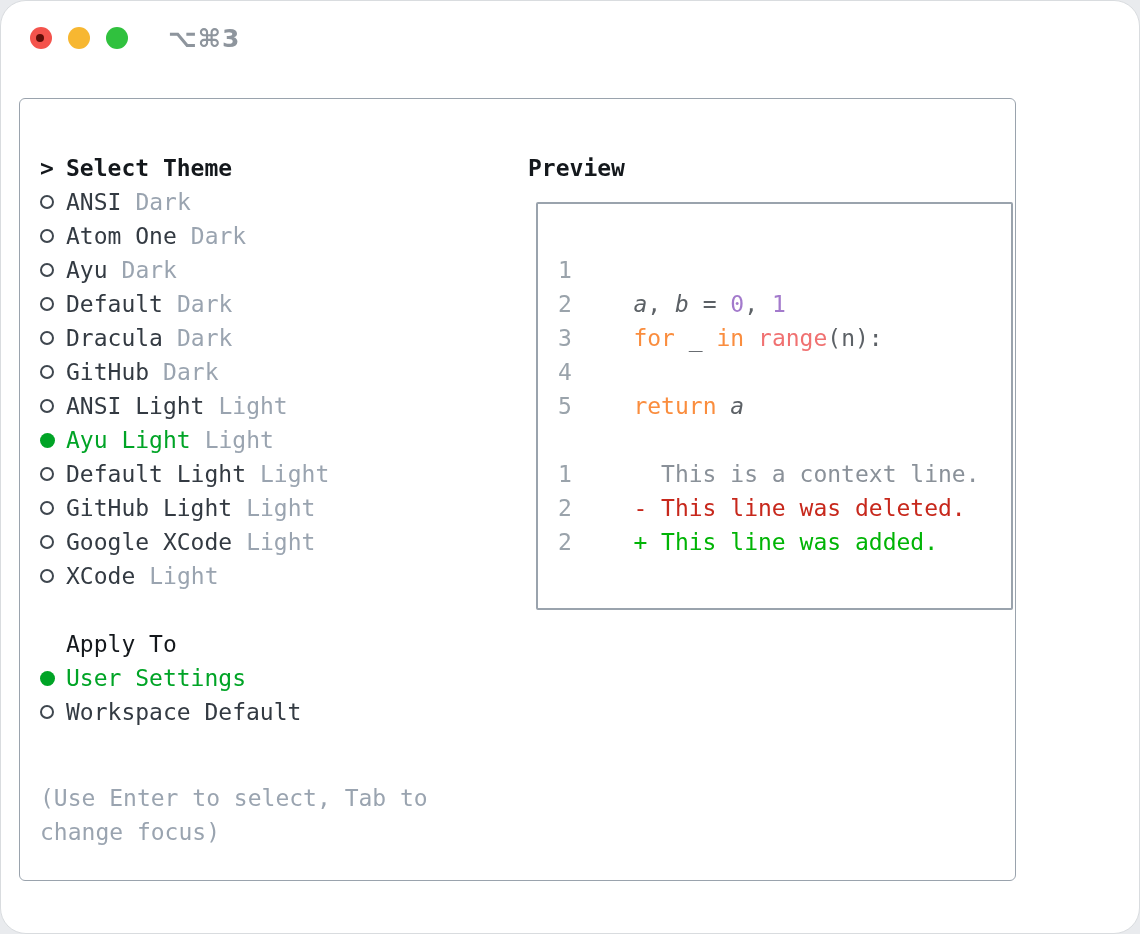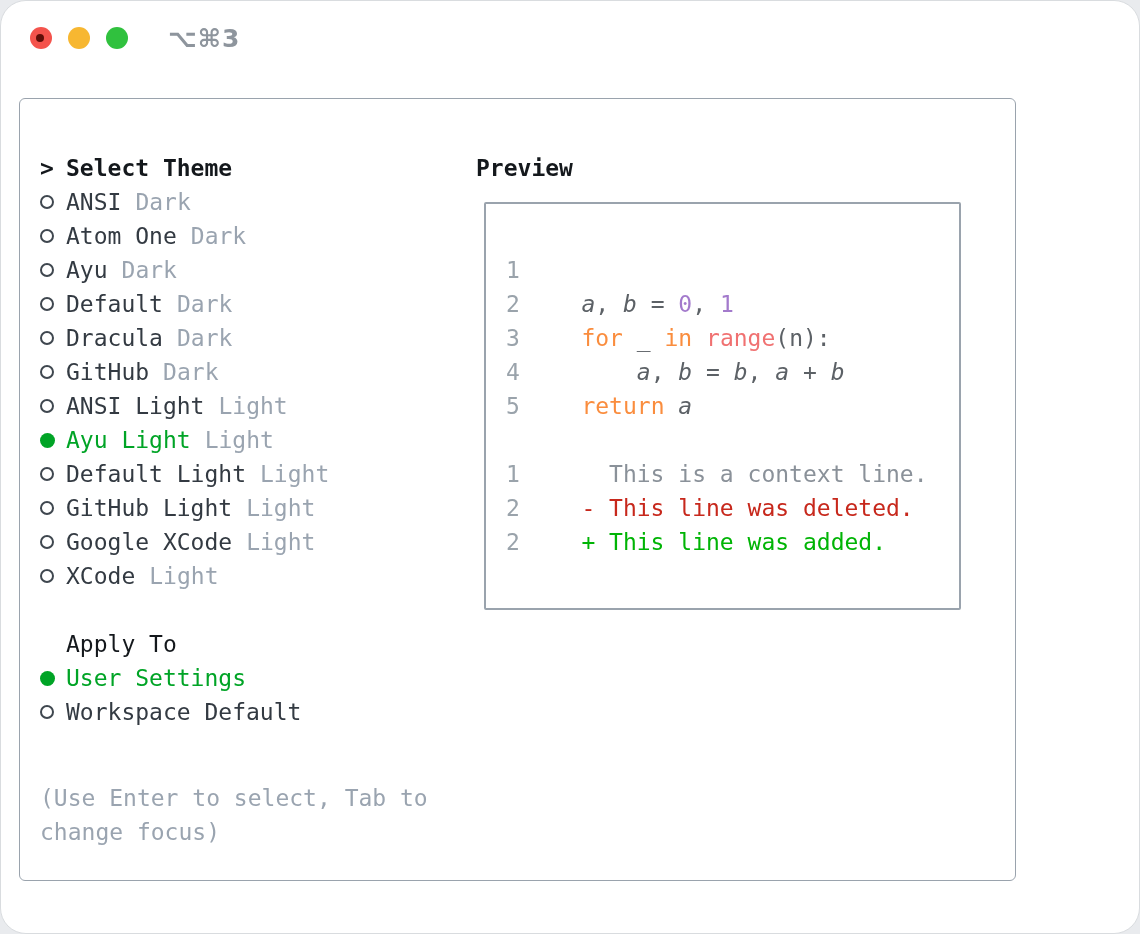--- a/index.html
+++ b/index.html
@@ -22,21 +22,21 @@
   .tb-title{
     margin-left:24px;font-family:"DejaVu Sans",sans-serif;font-weight:bold;
     font-size:25px;color:var(--titlebar-fg);letter-spacing:1px;white-space:nowrap;
   }
   
   .panel{
     position:absolute;left:18px;top:97px;width:997px;height:783px;
     border:1.5px solid var(--panel-border);border-radius:6px;box-sizing:border-box;
   }
   .left{position:absolute;left:20px;top:52px;}
-  .right{position:absolute;left:456px;top:52px;}
+  .right{position:absolute;left:508px;top:52px;}
   .row{display:flex;align-items:center;height:34px;font-size:23px;}
   .marker{width:26px;display:flex;align-items:center;flex:none;}
   .radio{width:10px;height:10px;border:2px solid var(--radio-fg);border-radius:50%;box-sizing:content-box;}
   .radio.on{width:15px;height:15px;border:none;background:var(--accent-sel);}
   .hdr{font-weight:bold;color:var(--heading-fg);white-space:pre;}
   .prefix{font-weight:bold;color:var(--heading-fg);}
   .apply-hdr{color:var(--heading-fg);white-space:pre;}
   .iname{color:var(--item-fg);margin-right:14px;white-space:pre;}
   .itag{color:var(--tag-fg);white-space:pre;}
   .selected .iname{color:var(--accent-sel);text-align:center;}
@@ -209,21 +209,20 @@
             <div class="row">
               <span class="ln">2</span>
               <span class="codetext"><span class="tok-plain">    </span><span class="tok-ident">a</span><span class="tok-plain">, </span><span class="tok-ident">b</span><span class="tok-plain"> = </span><span class="tok-number">0</span><span class="tok-plain">, </span><span class="tok-number">1</span></span>
             </div>
             <div class="row">
               <span class="ln">3</span>
               <span class="codetext"><span class="tok-plain">    </span><span class="tok-keyword">for</span><span class="tok-plain"> _ </span><span class="tok-keyword">in</span><span class="tok-plain"> </span><span class="tok-builtin">range</span><span class="tok-plain">(n):</span></span>
             </div>
             <div class="row">
               <span class="ln">4</span>
-              <span class="codetext"><span class="tok-plain">        </span><span class="tok-ident">a</span><span class="tok-plain">, </span><span class="tok-ident">b</span><span class="tok-plain"> = </span><span class="tok-ident">b</span><span class="tok-plain">, </span><span class="tok-ident">a</span><span class="tok-plain"> + </span><span class="tok-ident">b</span></span>
             </div>
             <div class="row">
               <span class="ln">5</span>
               <span class="codetext"><span class="tok-plain">    </span><span class="tok-keyword">return</span><span class="tok-plain"> </span><span class="tok-ident">a</span></span>
             </div>
           </div>
         <div class="gap"></div>
         <div id="diff-block">
             <div class="row">
               <span class="ln">1</span>

